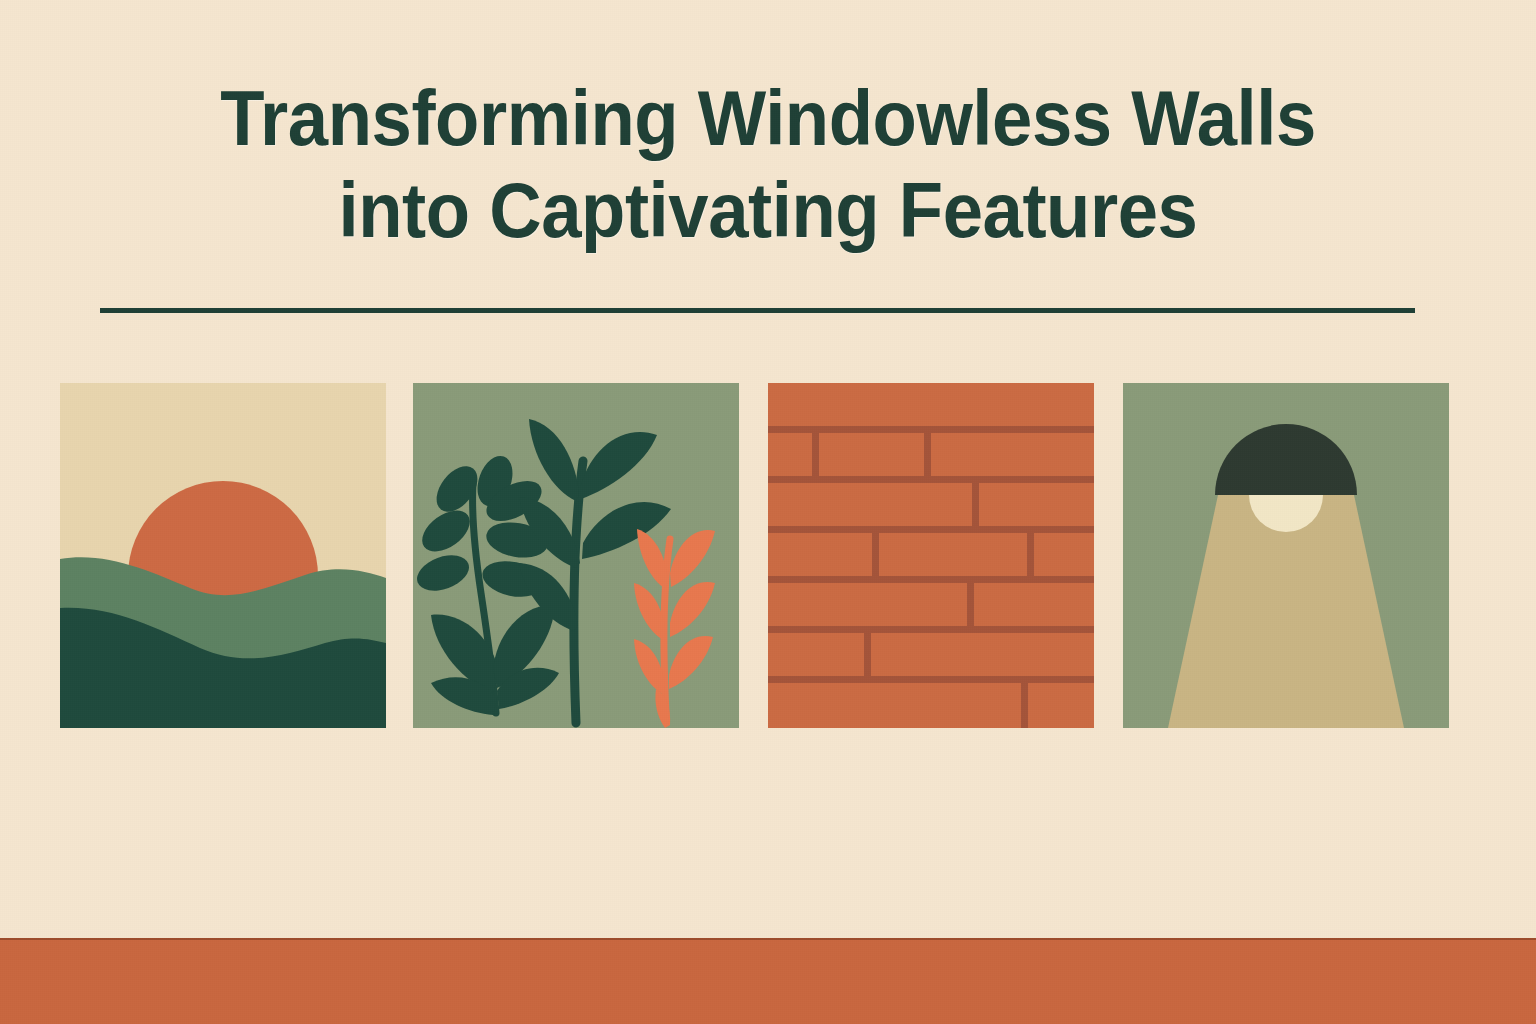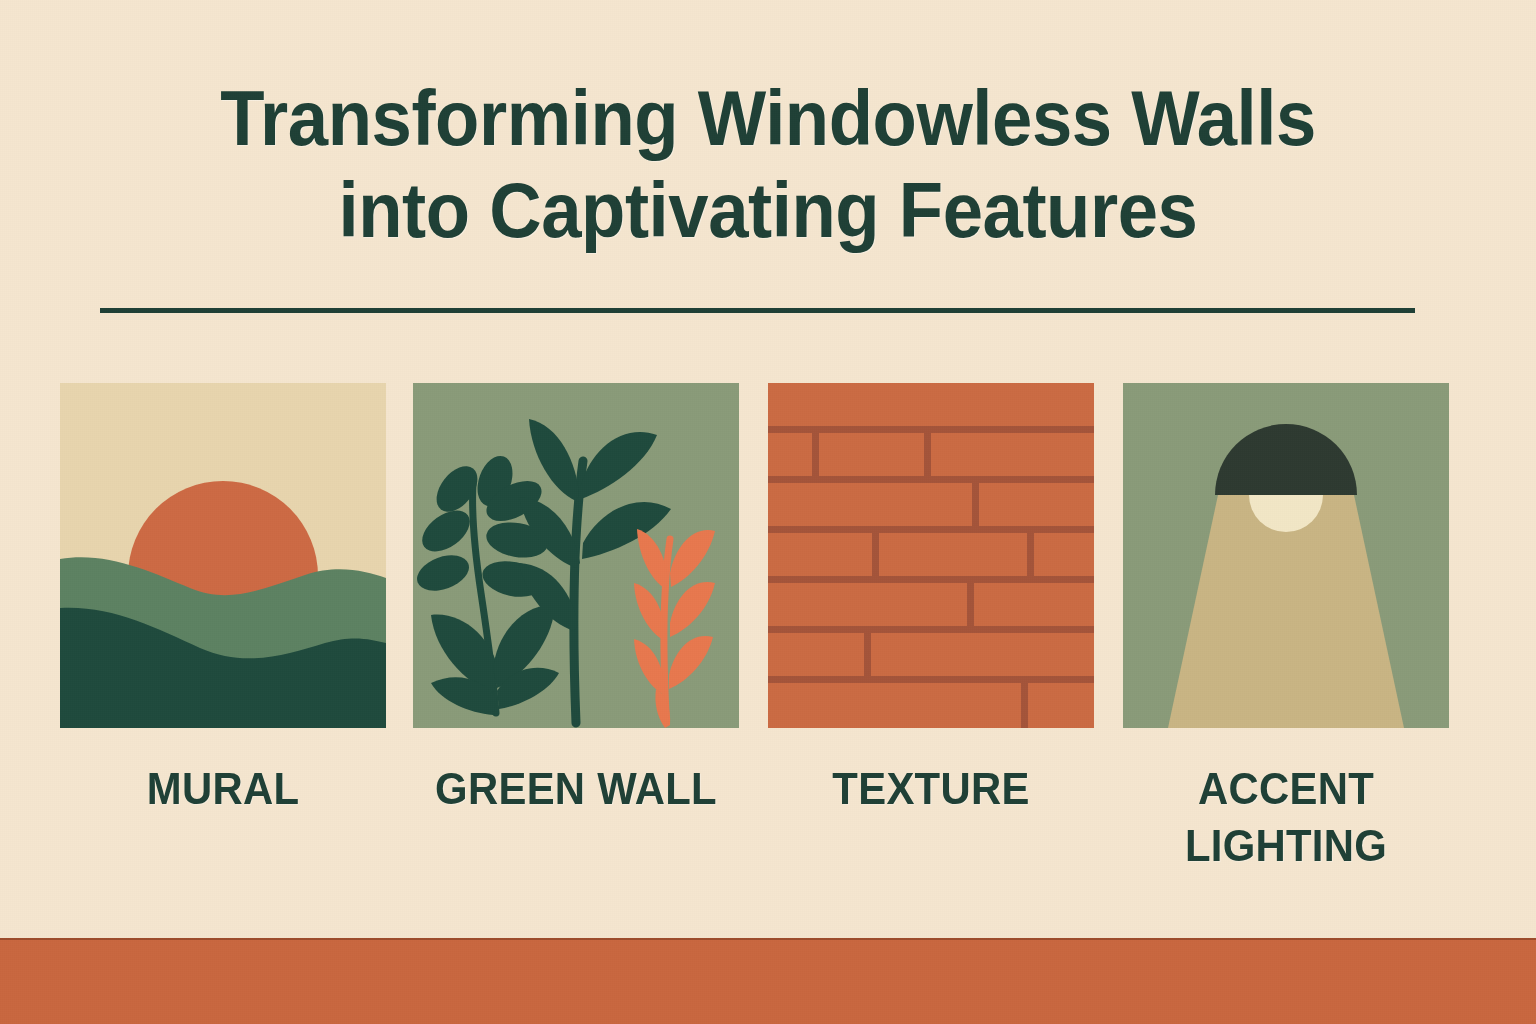--- a/index.html
+++ b/index.html
@@ -184,27 +184,20 @@
         <path d="M95,112 L231,112 L281,345 L45,345 Z" fill="#c9b584"></path>
 
         <circle cx="163" cy="112" r="37" fill="#f2e7c6"></circle>
 
         <path d="M92,112 A71,71 0 0 1 234,112 Z" fill="#2e3a31"></path>
       </svg>
     </div>
 
   </div>
 
-  <div class="captions">
-    <div class="cap c1">MURAL</div>
-    <div class="cap c2">GREEN WALL</div>
-    <div class="cap c3">TEXTURE</div>
-    <div class="cap c4">ACCENT
-LIGHTING</div>
-  </div>
 
   <div class="bottom-bar">
     <div class="hairline"></div>
   </div>
 
 </div>
 
 <div class="grain"></div>
 
 </body></html>

